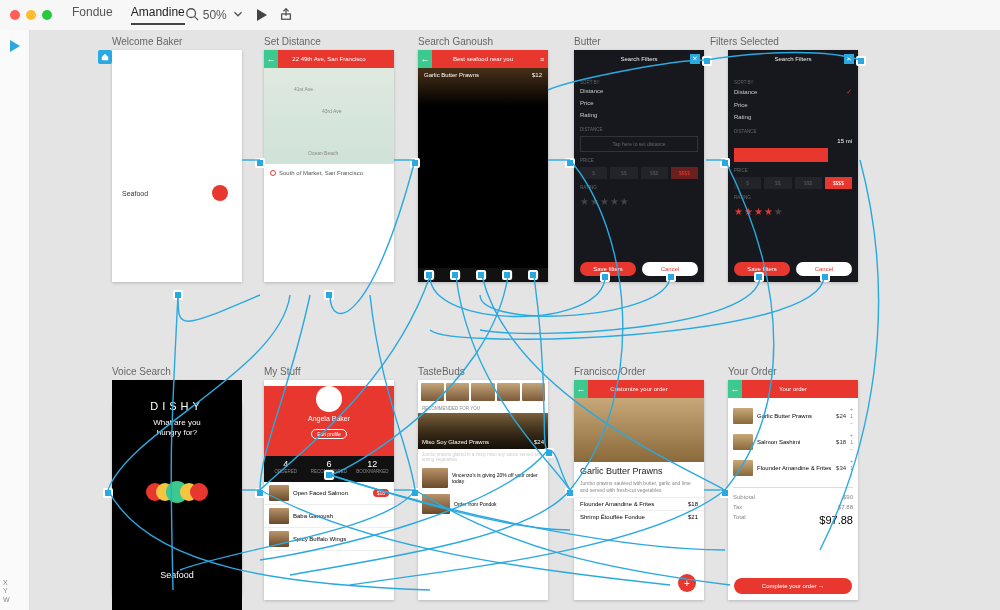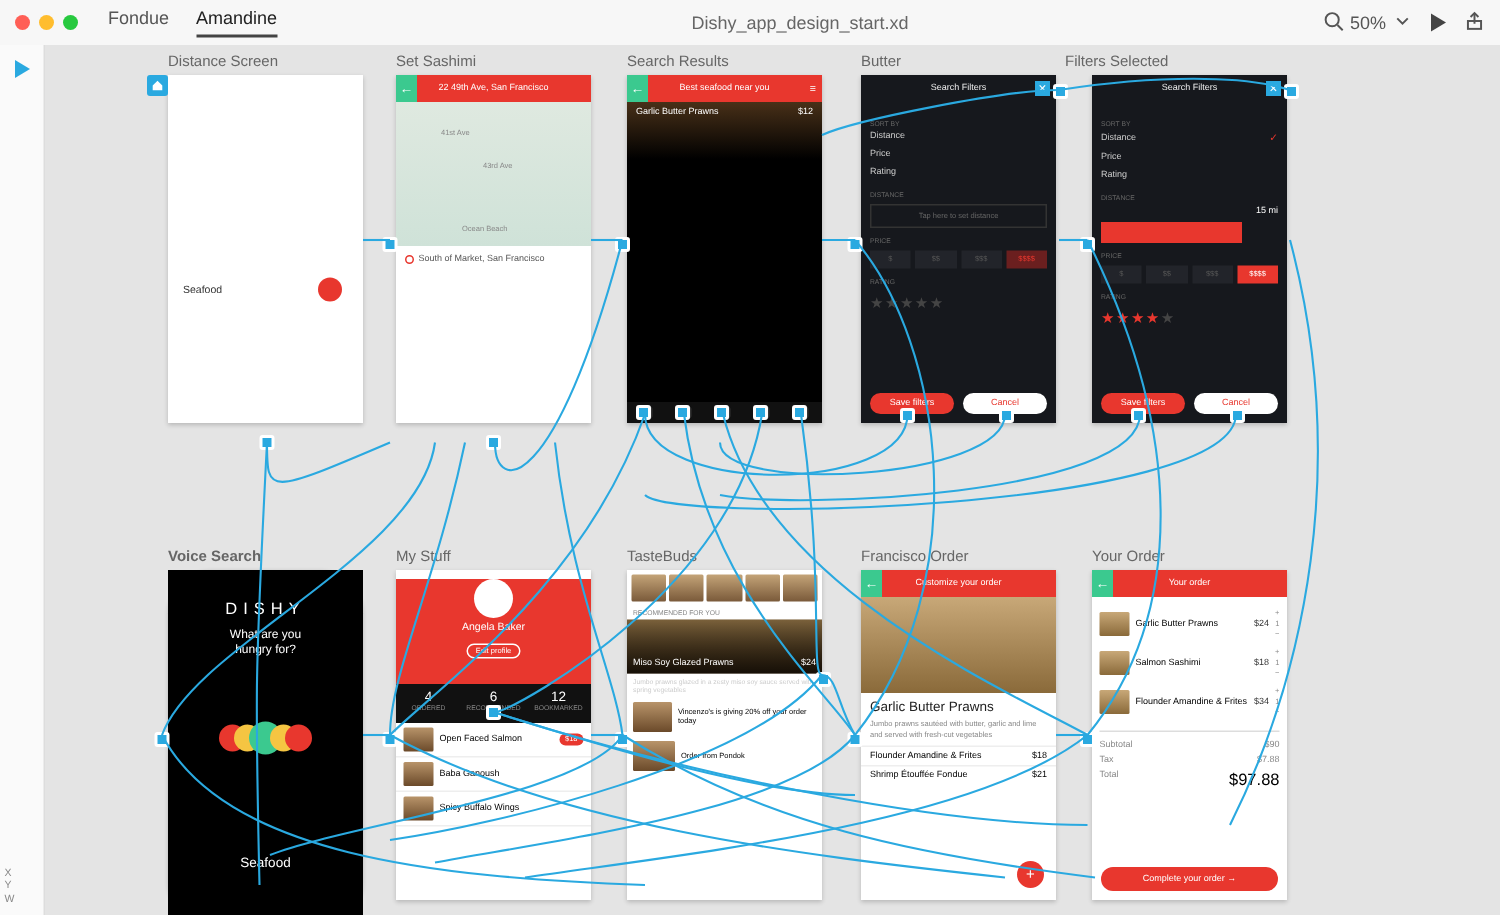--- a/index.html
+++ b/index.html
@@ -136,21 +136,20 @@
 <div class="toolbar">
   <div class="traffic">
     <span class="r"></span>
     <span class="y"></span>
     <span class="g"></span>
   </div>
   <div class="tabs">
     <div class="tab">Fondue</div>
     <div class="tab act">Amandine</div>
   </div>
-  <div class="doc-title">Dishy_app_design_start.xd</div>
   <div class="tools-right">
     <span class="zoom">
       <span class="search-icon"><svg viewBox="0 0 16 16">
             <circle cx="7" cy="7" r="5"></circle>
             <line x1="11" y1="11" x2="15" y2="15"></line>
           </svg></span>
       <span>50%</span>
       <span class="chev-icon"><svg viewBox="0 0 16 16">
             <polyline points="4,6 8,10 12,6"></polyline>
           </svg></span>
@@ -168,51 +167,51 @@
   <div class="cursor"></div>
   <div class="coords">
     <div><span>X</span></div>
     <div><span>Y</span></div>
     <div><span>W</span></div>
   </div>
 </div>
 
 <div class="canvas">
 
-  <div class="artboard-label" style="left:82px; top:6px;">Distance Screen</div>
+  <div class="artboard-label" style="left:82px; top:6px;">Welcome Baker</div>
   <div class="artboard" style="left:82px; top:20px; width:130px; height:232px;">
     <div class="home-tag">
         <svg viewBox="0 0 10 10">
           <path d="M1 5 L5 1 L9 5 V9 H1 Z"></path>
         </svg>
       </div>
     <div class="welcome-body">
       <div class="welcome-text">Seafood</div>
       <div class="red-dot"></div>
     </div>
   </div>
 
-  <div class="artboard-label" style="left:234px; top:6px;">Set Sashimi</div>
+  <div class="artboard-label" style="left:234px; top:6px;">Set Distance</div>
   <div class="artboard" style="left:234px; top:20px; width:130px; height:232px;">
     <div class="screen-header">
       <span class="greenbtn">←</span>
       <span>22 49th Ave, San Francisco</span>
     </div>
     <div class="map-body">
       <span class="map-label" style="left:30px; top:18px;">41st Ave</span>
       <span class="map-label" style="left:58px; top:40px;">43rd Ave</span>
       <span class="map-label" style="left:44px; top:82px;">Ocean Beach</span>
     </div>
     <div class="map-pin-area">
       <span class="map-pin"></span>
       <span>South of Market, San Francisco</span>
     </div>
   </div>
 
-  <div class="artboard-label" style="left:388px; top:6px;">Search Results</div>
+  <div class="artboard-label" style="left:388px; top:6px;">Search Ganoush</div>
   <div class="artboard" style="left:388px; top:20px; width:130px; height:232px;">
     <div class="screen-header">
       <span class="greenbtn">←</span>
       <span>Best seafood near you</span>
       <span class="x">≡</span>
     </div>
     <div class="sr-body">
       <div class="sr-item">
         <span>Garlic Butter Prawns</span>
         <span>$12</span>
@@ -292,21 +291,21 @@
       </div>
       <div class="flt-sec">RATING</div>
       <div class="stars-row red">★★★★<span style="color:#444">★</span></div>
       <div class="flt-btns">
         <div class="pill red">Save filters</div>
         <div class="pill wht">Cancel</div>
       </div>
     </div>
   </div>
 
-  <div class="artboard-label" style="left:82px; top:336px;font-weight:bold;">Voice Search</div>
+  <div class="artboard-label" style="left:82px; top:336px;">Voice Search</div>
   <div class="artboard" style="left:82px; top:350px; width:130px; height:236px; background:#000;border-radius:29px;">
     <div class="vs-body">
       <div class="vs-logo">DISHY</div>
       <div class="vs-q" style="white-space:pre-line">What are you
 hungry for?</div>
       <div class="wave">
         <div class="wave-blob" style="background:#e8372e"></div>
         <div class="wave-blob" style="background:#f5c542"></div>
         <div class="wave-blob" style="background:#3bc98f;width:22px;height:22px"></div>
         <div class="wave-blob" style="background:#f5c542"></div>

